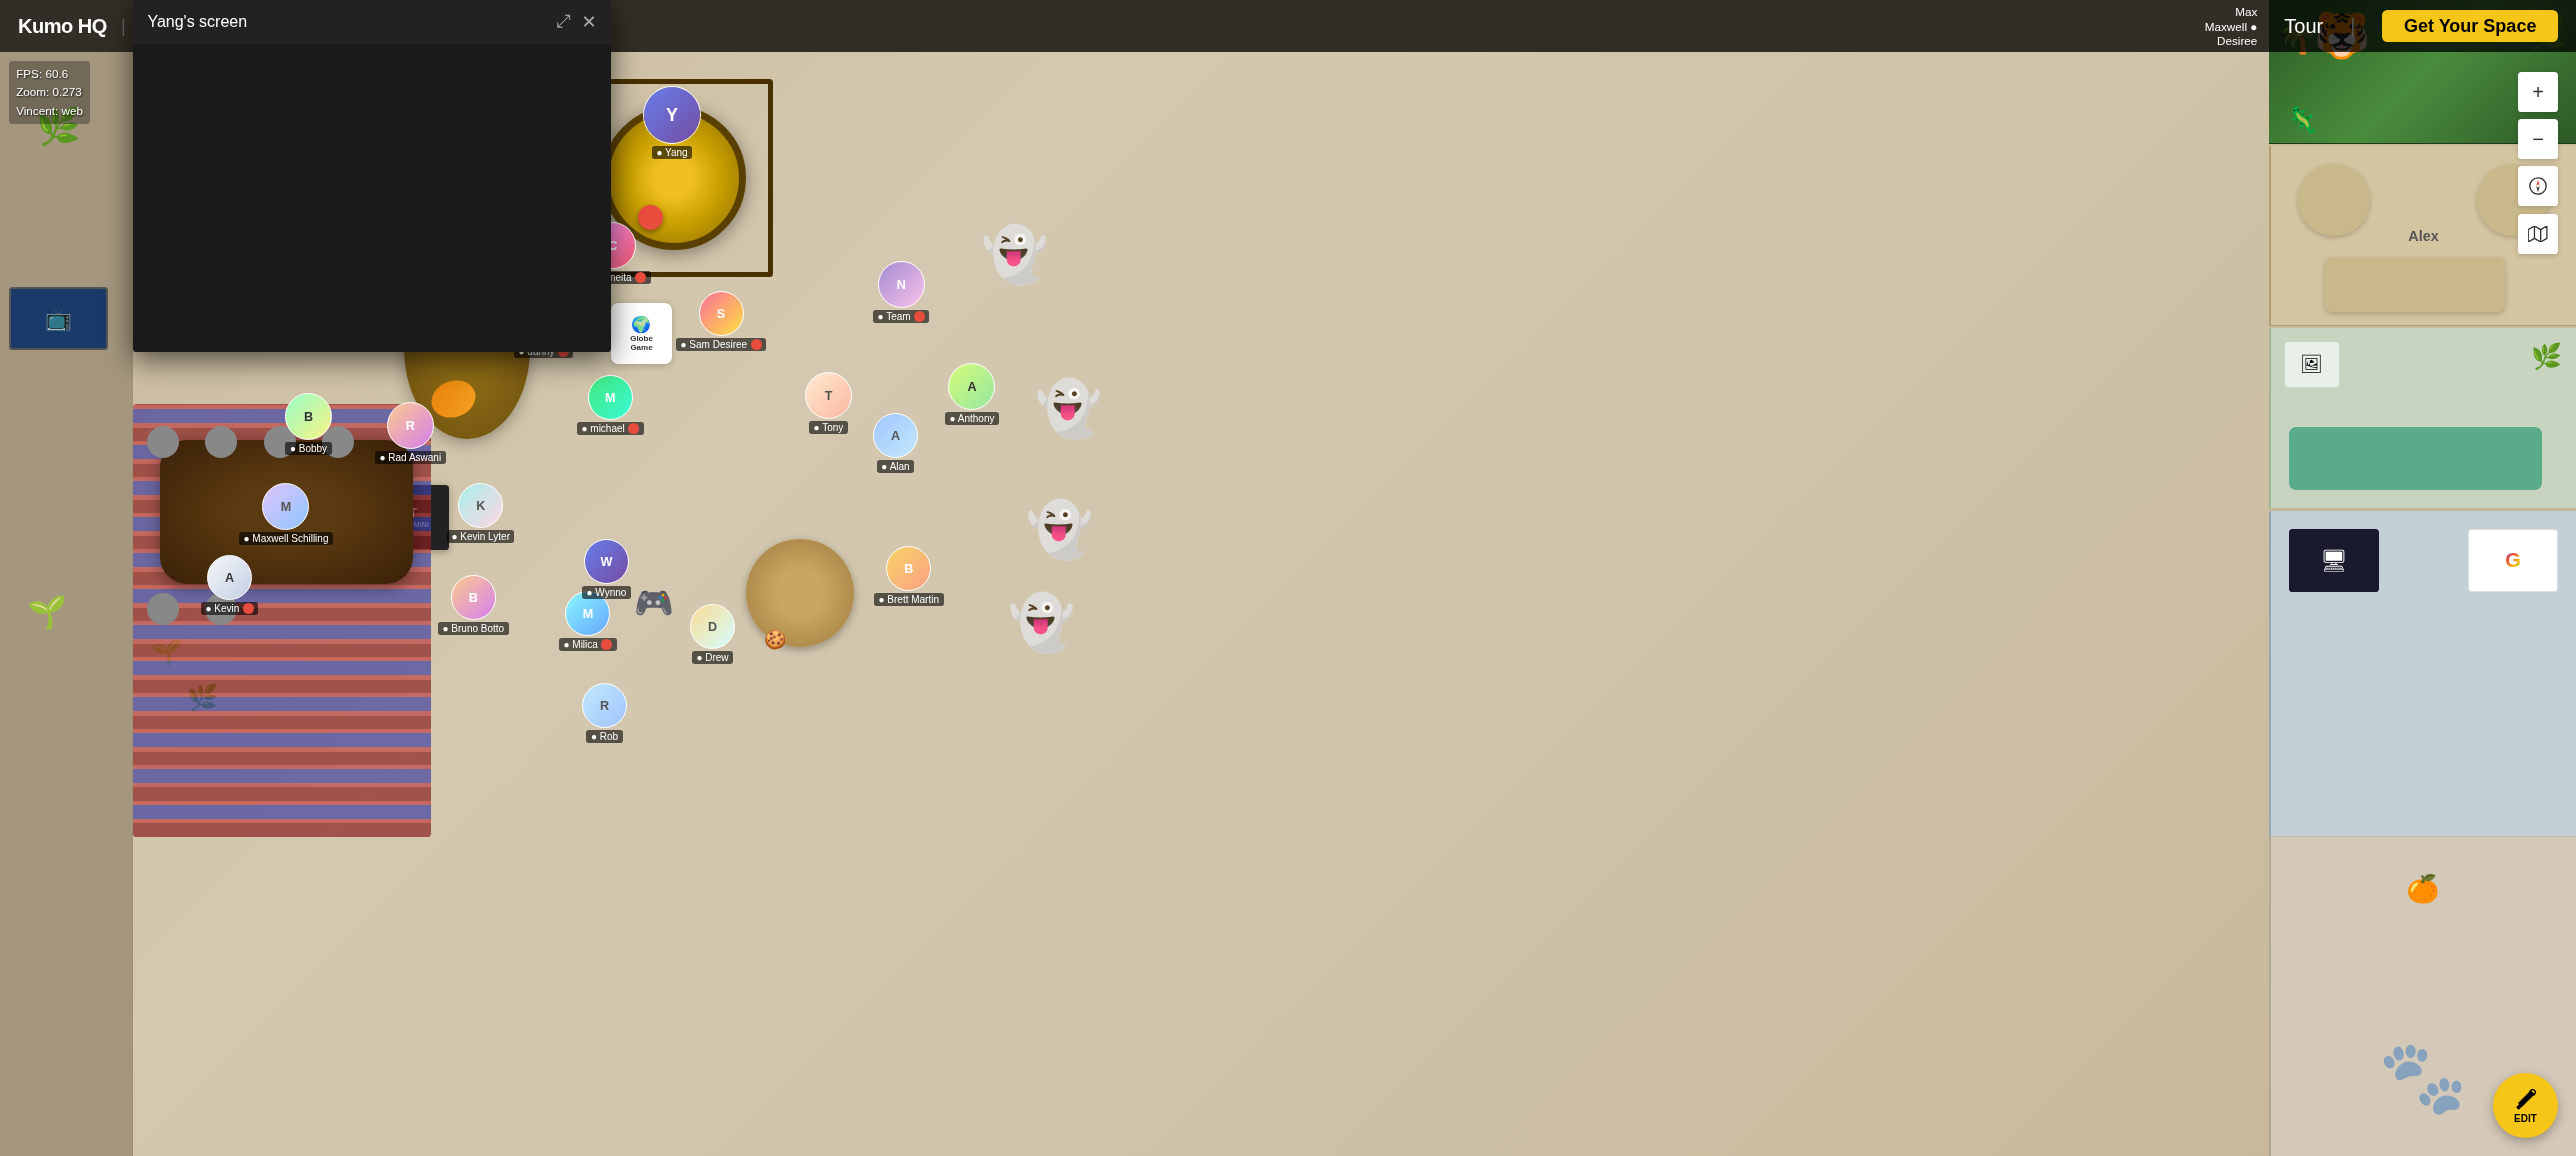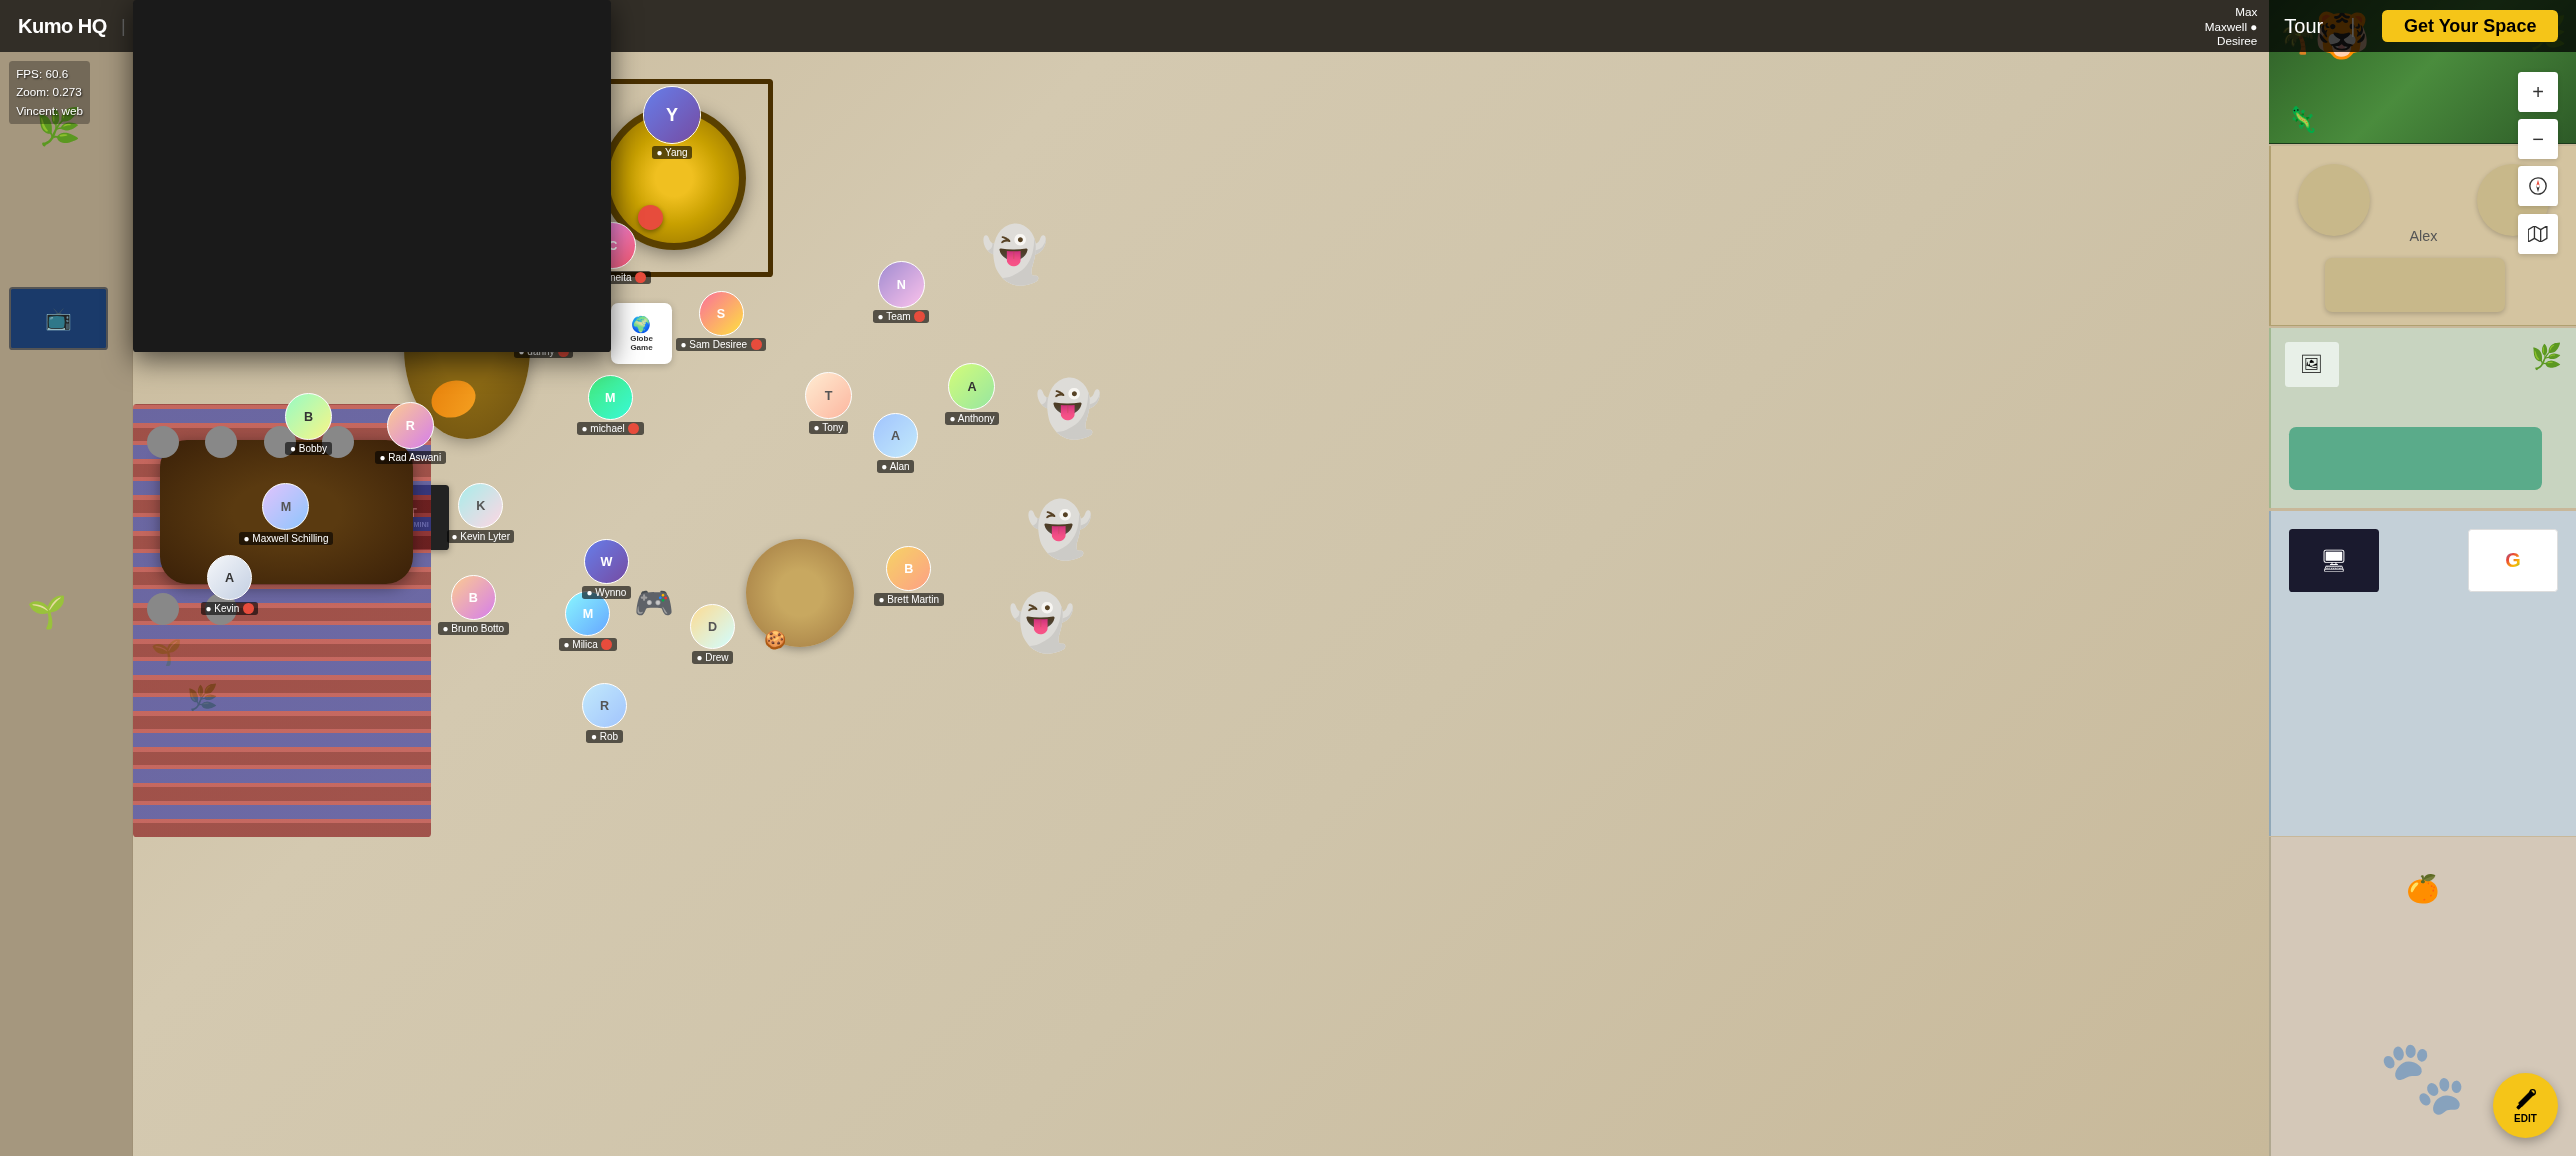--- a/index.html
+++ b/index.html
@@ -904,38 +904,45 @@
   <div id="sidebar-decor">
     <div class="plant" style="top:54px;left:36px;font-size:36px;">🌿</div>
     <div class="plant" style="top:541px;left:27px;font-size:32px;">🌱</div>
   </div>
   <div id="left-screen">
     <span style="font-size:21.6px;">📺</span>
   </div>
 </div>
 
 <div id="screen-share-popup">
+  <div class="popup-header">
+    <span class="popup-title">Yang's screen</span>
+    <div class="popup-controls">
+      <span class="popup-expand-icon">⤢</span>
+      <span class="popup-close-icon">✕</span>
+    </div>
+  </div>
 </div>
 
 <div id="thumbnail-panel">
   <div class="jungle-scene">
     <div style="position:absolute;top:9px;left:45px;font-size:45px;">🐯</div>
     <div style="position:absolute;top:18px;left:9px;font-size:32px;">🌴</div>
     <div style="position:absolute;top:13.5px;right:9px;font-size:32px;">🌿</div>
     <div style="position:absolute;bottom:9px;left:18px;font-size:25px;">🦎</div>
   </div>
 </div>
 
 <div id="room-1">
 
   <div style="position:absolute;top:18px;left:27px;width:72px;height:72px;background:#c8b88a;border-radius:50%;box-shadow:0 1.8px 5.4px rgba(0,0,0,0.2);"></div>
   <div style="position:absolute;top:18px;right:27px;width:72px;height:72px;background:#c8b88a;border-radius:50%;box-shadow:0 1.8px 5.4px rgba(0,0,0,0.2);"></div>
   <div style="position:absolute;bottom:13.5px;left:54px;width:180px;height:54px;background:#c8b88a;border-radius:7.2px;box-shadow:0 1.8px 5.4px rgba(0,0,0,0.2);"></div>
 
-  <div style="position:absolute;top:50%;left:50%;transform:translate(-50%,-50%);color:#555;font-size:14.4px;font-weight:400;text-align:center;">Alex</div>
+  <div style="position:absolute;top:50%;left:50%;transform:translate(-50%,-50%);color:#555;font-size:14.4px;font-weight:700;text-align:center;">Alex</div>
 </div>
 
 <div id="room-2">
   <div class="couch" style="bottom:18px;left:18px;width:253px;height:63px;"></div>
   <div style="position:absolute;top:13.5px;right:13.5px;font-size:25px;">🌿</div>
   <div style="position:absolute;top:13.5px;left:13.5px;width:54px;height:45px;background:#e8f0e8;border-radius:3.6px;display:flex;align-items:center;justify-content:center;font-size:18px;">🖼</div>
 </div>
 
 <div id="room-3">
 

